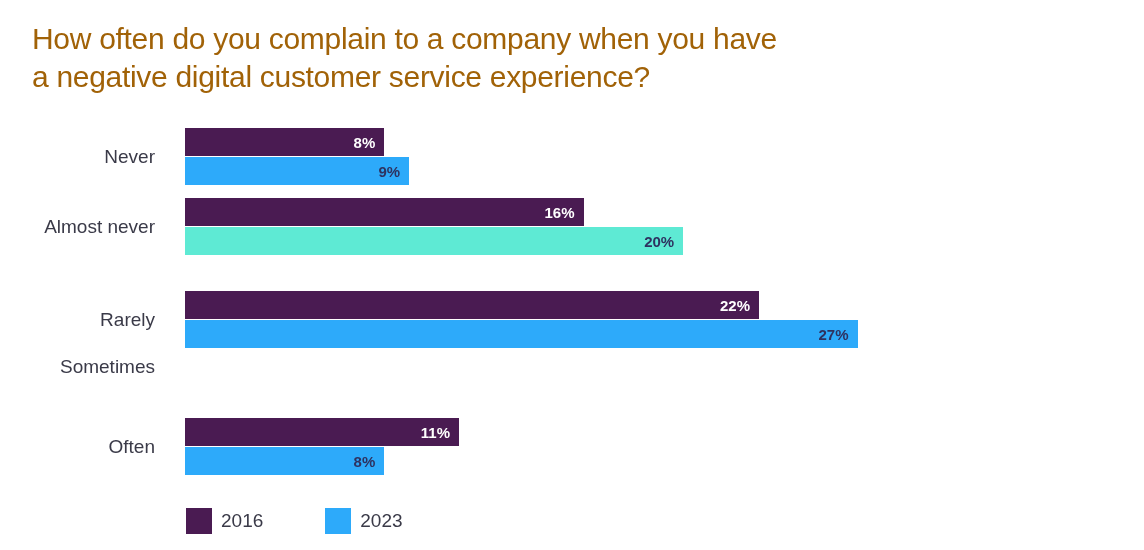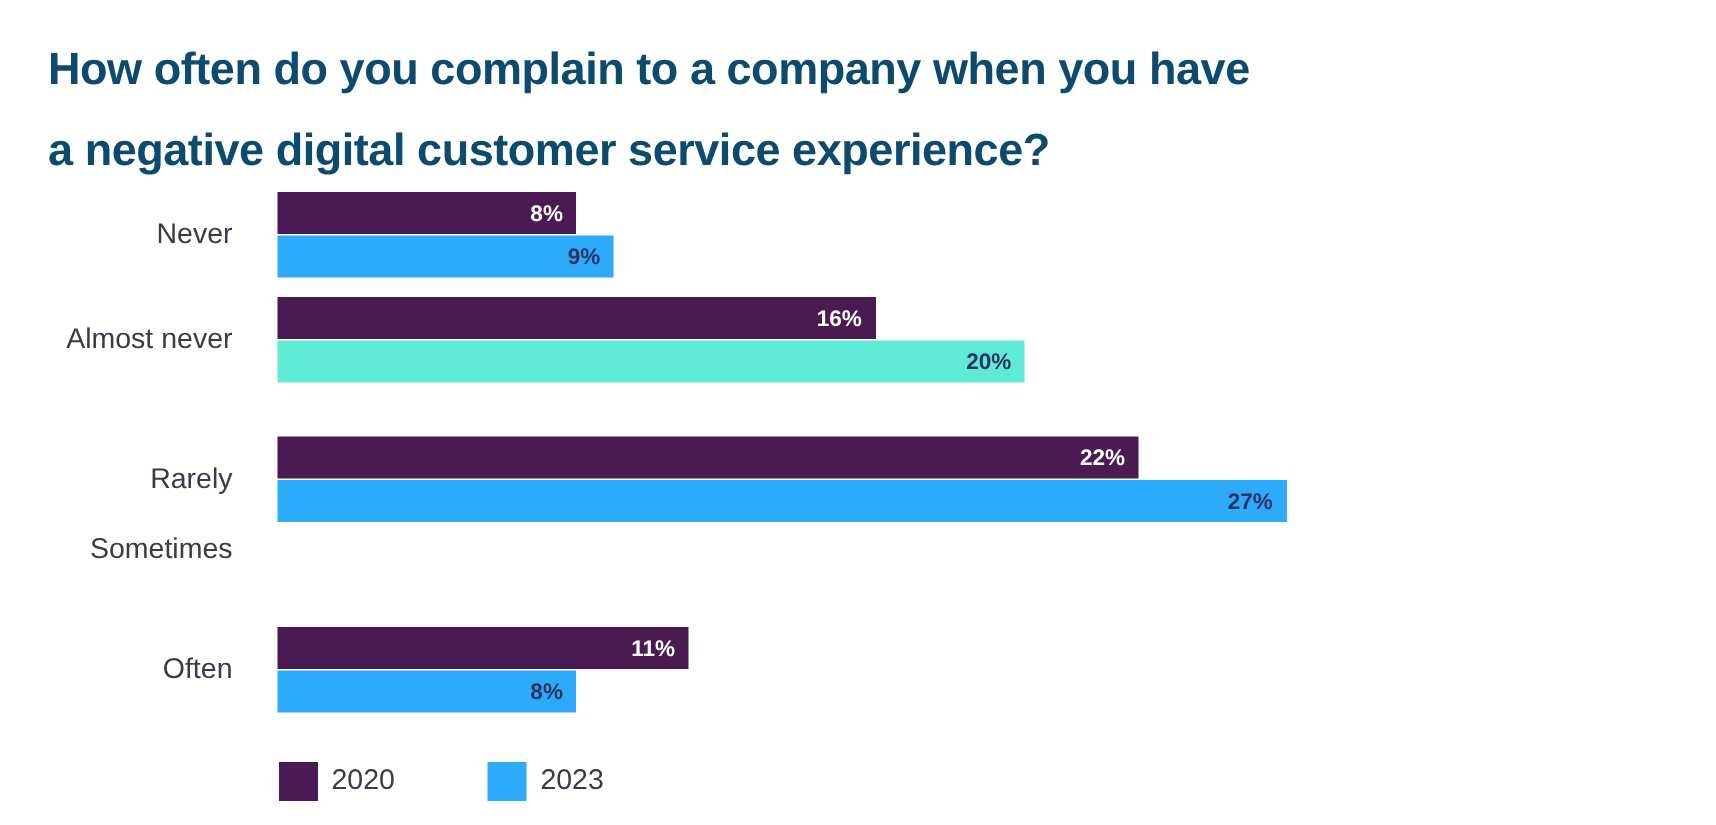--- a/index.html
+++ b/index.html
@@ -19,23 +19,23 @@
     overflow: hidden;
   }
 
   
   #chart-title {
     position: absolute;
     left: 32px;
     top: 20px;
     width: 1060px;
     font-size: 30px;
-    line-height: 54px;
-    font-weight: bold;
-    color: #0c4a6e;
+    line-height: 38px;
+    font-weight: normal;
+    color: #a16207;
     letter-spacing: -0.3px;
     white-space: pre-line;
   }
 
   
   #plot {
     position: absolute;
     left: 0;
     top: 128px;
     width: 1144px;
@@ -174,21 +174,21 @@
           <div class="bar bar-2023" style="width: 199.273px; background: rgb(45, 170, 250);">
             <span>8%</span>
           </div>
         </div>
       </div>
     </div>
 
   <div id="legend">
       <div class="legend-item">
         <span class="legend-swatch" style="background: rgb(74, 27, 82);"></span>
-        <span class="legend-label">2020</span>
+        <span class="legend-label">2016</span>
       </div>
       <div class="legend-item">
         <span class="legend-swatch" style="background: rgb(45, 170, 250);"></span>
         <span class="legend-label">2023</span>
       </div>
     </div>
 
 </div>
 
 </body></html>

